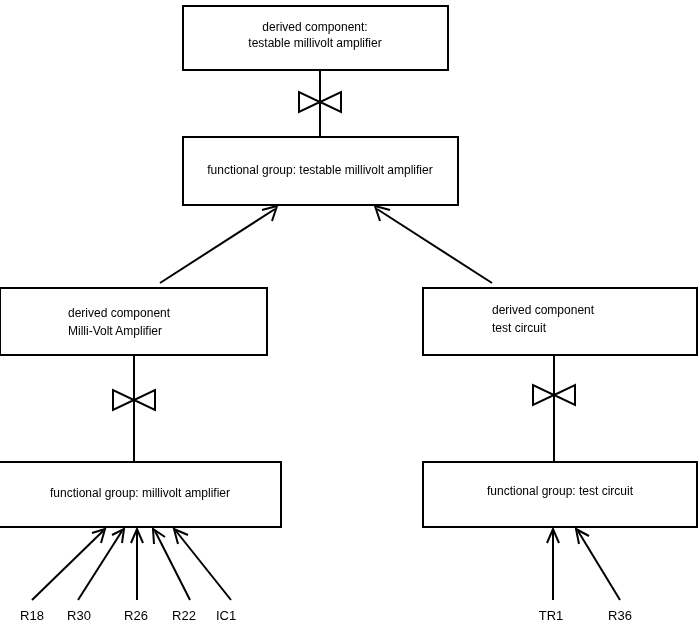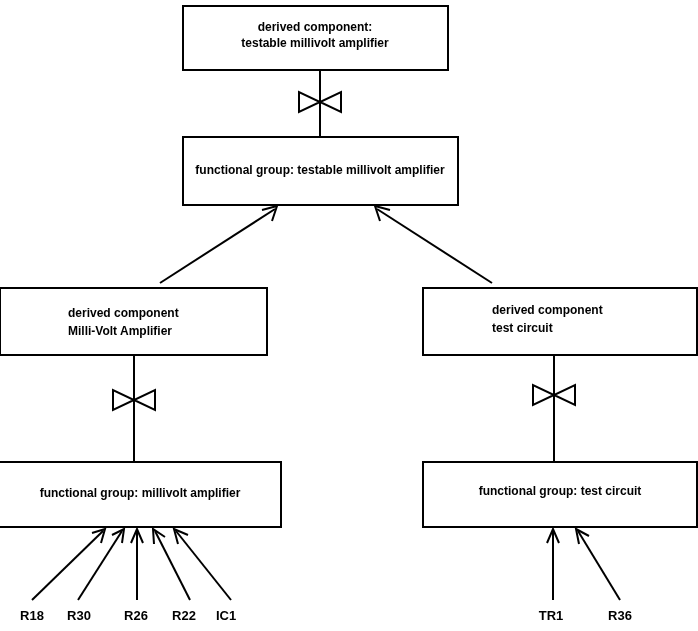--- a/index.html
+++ b/index.html
@@ -11,21 +11,20 @@
     width: 698px;
     height: 631px;
     overflow: hidden;
     font-family: "Liberation Sans", sans-serif;
   }
   #diagram-root {
     position: relative;
     width: 698px;
     height: 631px;
     background: #ffffff;
-    font-weight: bold;
   }
   svg#diagram-canvas {
     position: absolute;
     top: 0;
     left: 0;
     width: 698px;
     height: 631px;
     display: block;
   }
   .box-rect {

